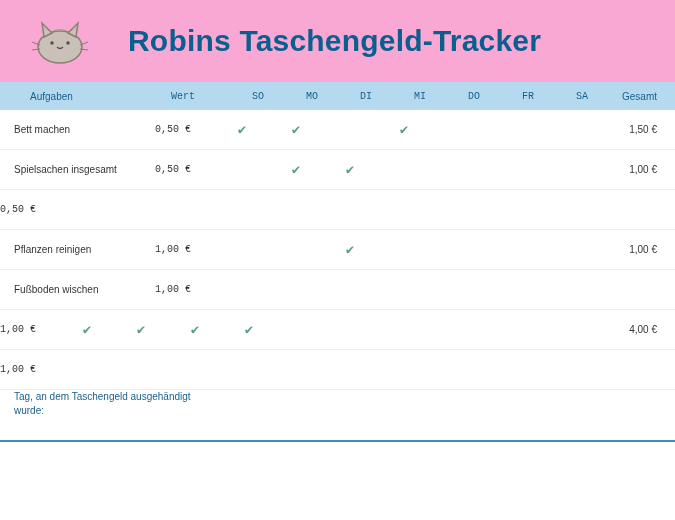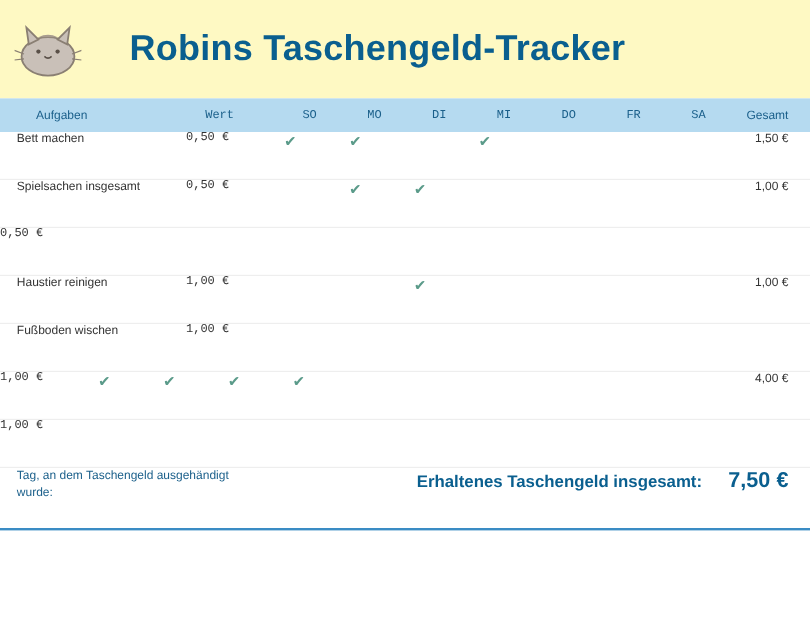--- a/index.html
+++ b/index.html
@@ -4,25 +4,25 @@
 <style>
   * { box-sizing: border-box; margin: 0; padding: 0; }
   body {
     font-family: -apple-system, BlinkMacSystemFont, "Segoe UI", Arial, sans-serif;
     background: #fff;
     width: 675px;
     height: 520px;
     overflow: hidden;
   }
   .header {
-    background: #fef9c3;
+    background: #f9a8d4;
     height: 82px;
     display: flex;
     align-items: center;
-    padding-left: 12px;
+    padding-left: 32px;
   }
   .cat-icon {
     width: 56px;
     height: 48px;
     margin-right: 40px;
   }
   .title {
     font-size: 30px;
     font-weight: 700;
     color: #0a5f8f;
@@ -38,21 +38,21 @@
     font-weight: 400;
     padding-left: 16px;
   }
   .col-task { width: 155px; padding-left: 14px; }
   .col-value { width: 60px; text-align: left; font-family: Liberation Mono, monospace; }
   .col-day { width: 54px; text-align: center; font-family: Liberation Mono, monospace; }
   .col-total { flex: 1; text-align: right; padding-right: 18px; }
   .row {
     display: flex;
     height: 40px;
-    align-items: flex-start;
+    align-items: center;
     border-bottom: 1px solid #eee;
     font-size: 10px;
     color: #333;
   }
   .check {
     color: #5b9b8a;
     font-size: 14px;
     font-weight: 700;
   }
   .footer {
@@ -146,21 +146,21 @@
       <div class="col-day"></div>
       <div class="col-day"></div>
       <div class="col-day"></div>
       <div class="col-day"></div>
       <div class="col-day"></div>
       <div class="col-day"></div>
       <div class="col-day"></div>
       <div class="col-total"></div>
     </div>
     <div class="row">
-      <div class="col-task">Haustier reinigen</div>
+      <div class="col-task">Pflanzen reinigen</div>
       <div class="col-value">1,00 €</div>
       <div class="col-day"></div>
       <div class="col-day"></div>
       <div class="col-day"><span class="check">✔</span></div>
       <div class="col-day"></div>
       <div class="col-day"></div>
       <div class="col-day"></div>
       <div class="col-day"></div>
       <div class="col-total">1,00 €</div>
     </div>
@@ -195,17 +195,13 @@
       <div class="col-day"></div>
       <div class="col-day"></div>
       <div class="col-day"></div>
       <div class="col-day"></div>
       <div class="col-total"></div>
     </div>
   </div>
 
 <div class="footer">
   <div class="footer-left">Tag, an dem Taschengeld ausgehändigt wurde:</div>
-  <div class="footer-right">
-    <span class="footer-label">Erhaltenes Taschengeld insgesamt:</span>
-    <span class="footer-total">7,50 €</span>
-  </div>
 </div>
 
 </body></html>

